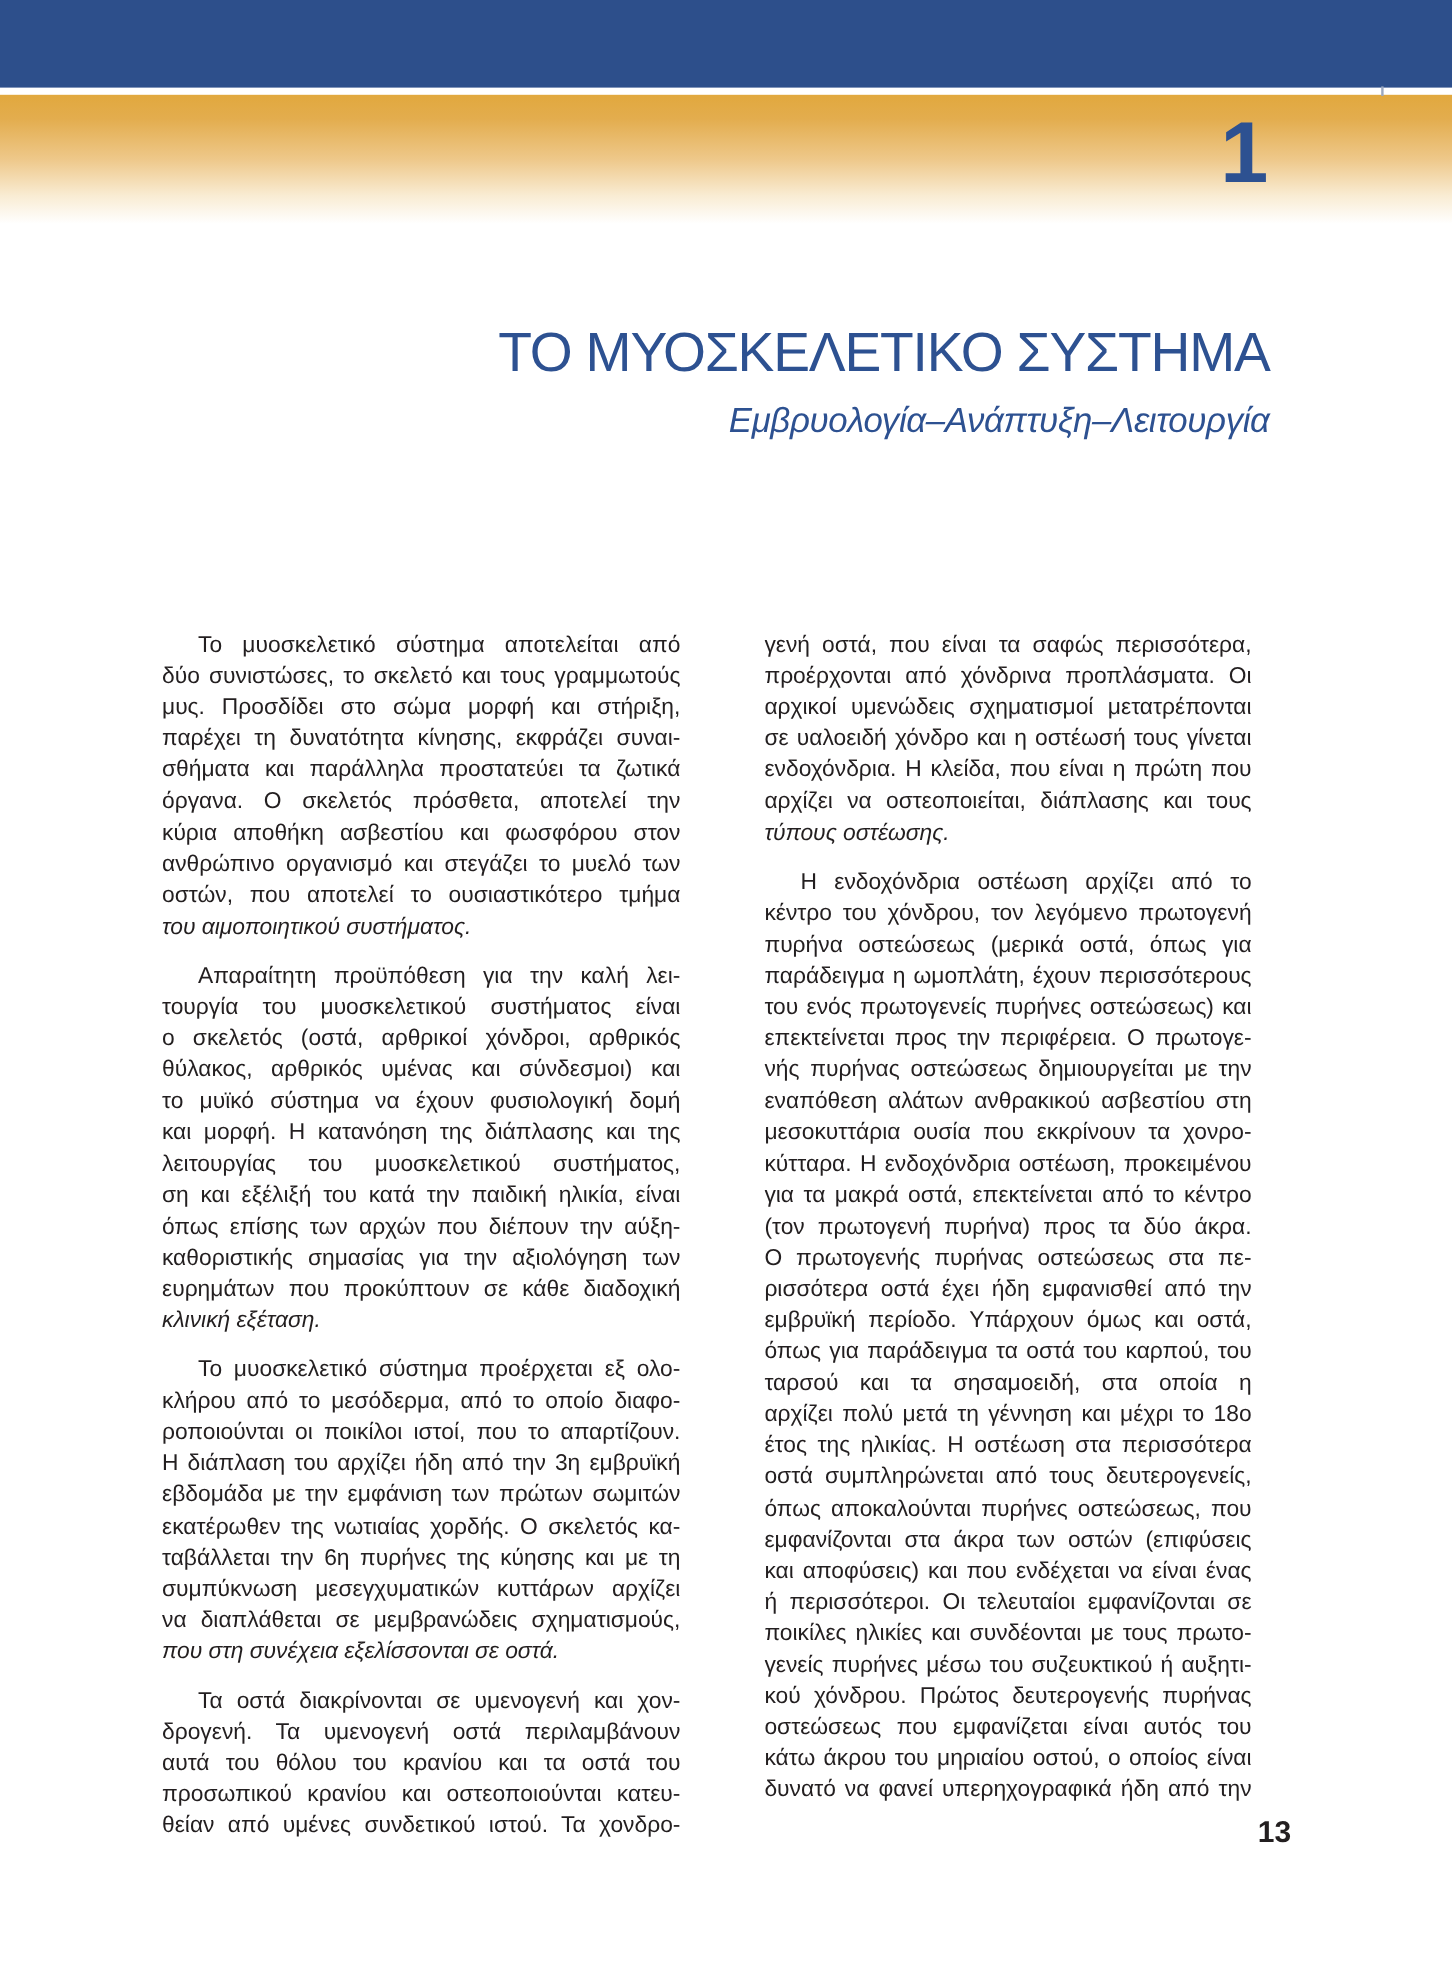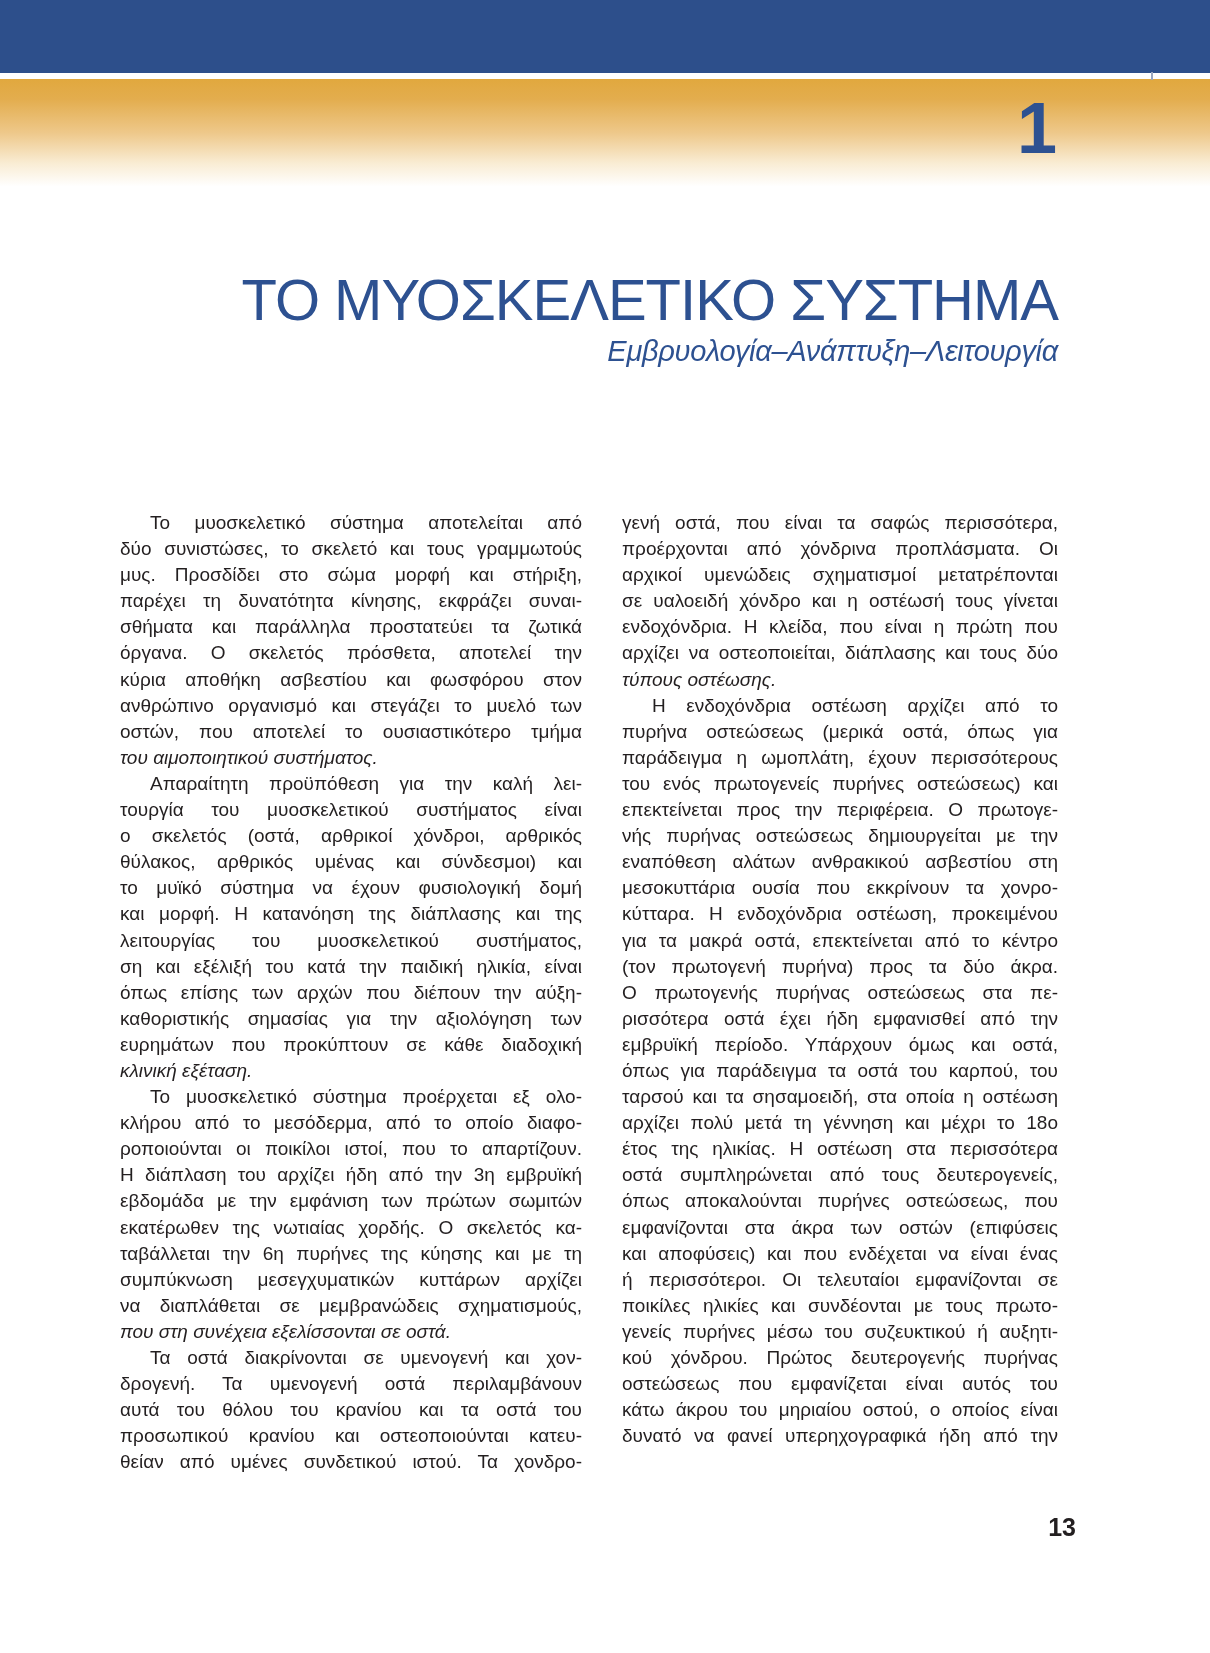--- a/index.html
+++ b/index.html
@@ -23,38 +23,38 @@
     position:absolute;left:1151px;top:72px;width:2px;height:8px;
     background:#9aa7bf;
   }
   .chapter-number{
     position:absolute;right:153px;top:92px;
     font-size:72px;line-height:1;font-weight:bold;
     color:var(--accent,#2d5191);
   }
   .title{
     position:absolute;right:152px;top:268px;margin:0;
-    font-size:58px;line-height:1.1;font-weight:400;
+    font-size:46px;line-height:1.1;font-weight:400;
     letter-spacing:-1px;white-space:nowrap;
     color:var(--accent,#2d5191);
   }
   .subtitle{
     position:absolute;right:152px;top:334px;
     font-size:29px;line-height:1.2;font-style:italic;
     letter-spacing:-0.3px;white-space:nowrap;
     color:var(--accent,#2d5191);
   }
   .col{
     position:absolute;top:510px;
     color:var(--body-text,#231f20);
     font-size:19px;
   }
   .col-left{left:120px;width:462px;}
   .col-right{left:622px;width:436px;}
-  .para{margin:0;padding:0;}
+  .para{margin:15px;padding:0;}
   .line{
     height:26.1px;line-height:26.1px;
     text-align:justify;text-align-last:justify;
     overflow:hidden;
   }
   .line.endline{text-align-last:left;font-style:italic;}
   .line.indent{text-indent:30px;}
   .page-number{
     position:absolute;right:134px;top:1512px;
     font-size:25px;line-height:1.2;font-weight:bold;
@@ -123,20 +123,21 @@
         <div class="line">γενή οστά, που είναι τα σαφώς περισσότερα,</div>
         <div class="line">προέρχονται από χόνδρινα προπλάσματα. Οι</div>
         <div class="line">αρχικοί υμενώδεις σχηματισμοί μετατρέπονται</div>
         <div class="line">σε υαλοειδή χόνδρο και η οστέωσή τους γίνεται</div>
         <div class="line">ενδοχόνδρια. Η κλείδα, που είναι η πρώτη που</div>
         <div class="line">αρχίζει να οστεοποιείται, διάπλασης και τους δύο</div>
         <div class="line endline">τύπους οστέωσης.</div>
       </div>
       <div class="para">
         <div class="line indent">Η ενδοχόνδρια οστέωση αρχίζει από το</div>
+        <div class="line">κέντρο του χόνδρου, τον λεγόμενο πρωτογενή</div>
         <div class="line">πυρήνα οστεώσεως (μερικά οστά, όπως για</div>
         <div class="line">παράδειγμα η ωμοπλάτη, έχουν περισσότερους</div>
         <div class="line">του ενός πρωτογενείς πυρήνες οστεώσεως) και</div>
         <div class="line">επεκτείνεται προς την περιφέρεια. Ο πρωτογε-</div>
         <div class="line">νής πυρήνας οστεώσεως δημιουργείται με την</div>
         <div class="line">εναπόθεση αλάτων ανθρακικού ασβεστίου στη</div>
         <div class="line">μεσοκυττάρια ουσία που εκκρίνουν τα χονρο-</div>
         <div class="line">κύτταρα. Η ενδοχόνδρια οστέωση, προκειμένου</div>
         <div class="line">για τα μακρά οστά, επεκτείνεται από το κέντρο</div>
         <div class="line">(τον πρωτογενή πυρήνα) προς τα δύο άκρα.</div>

